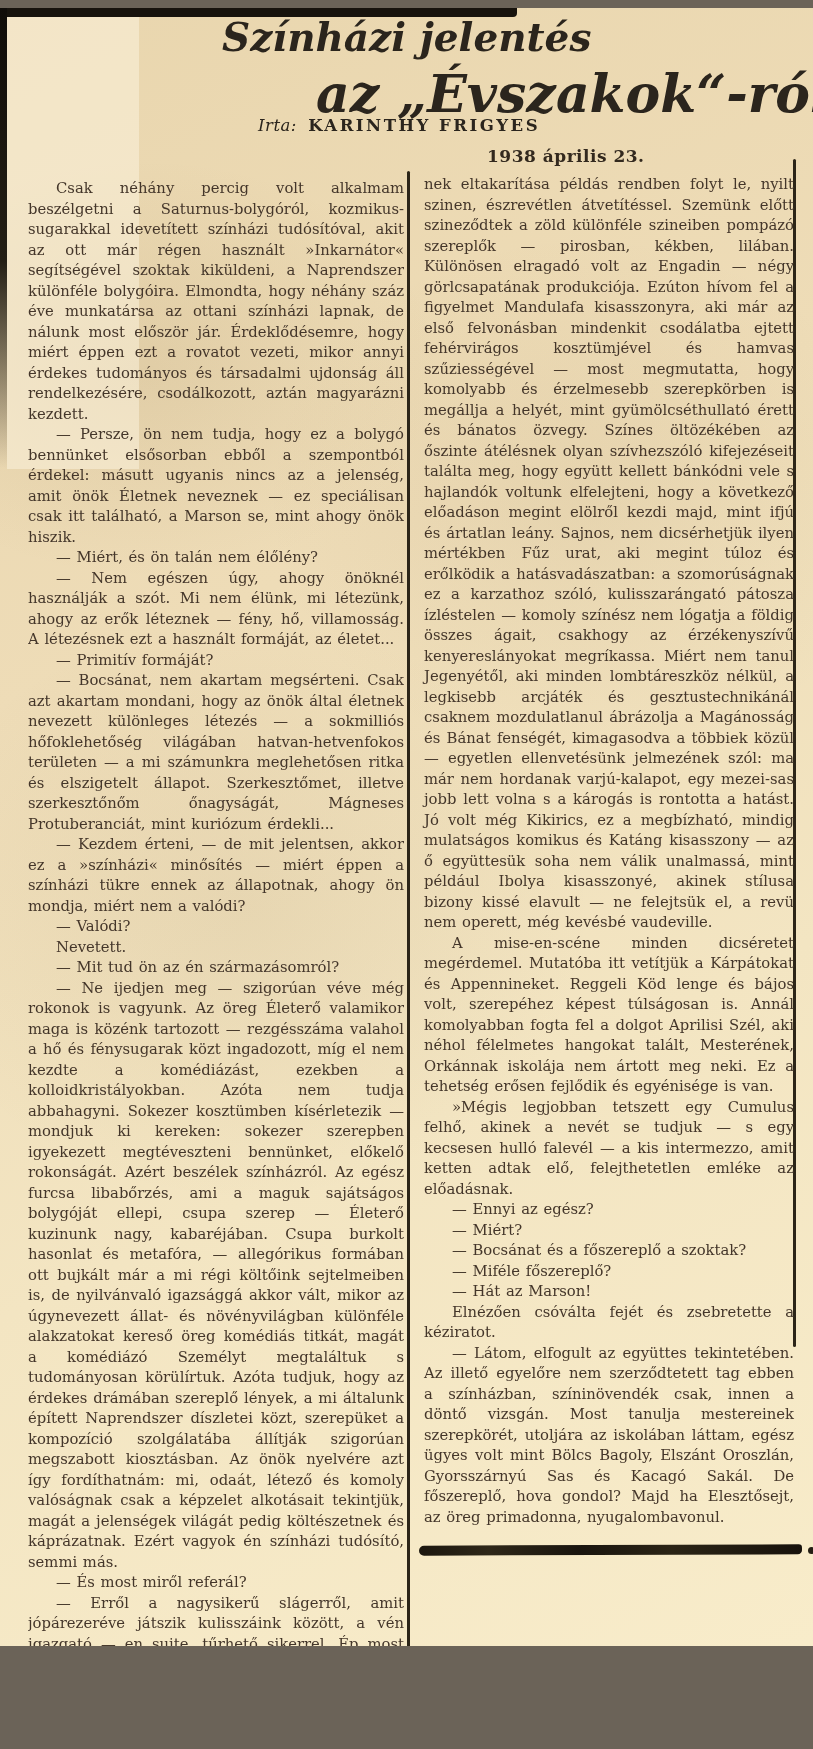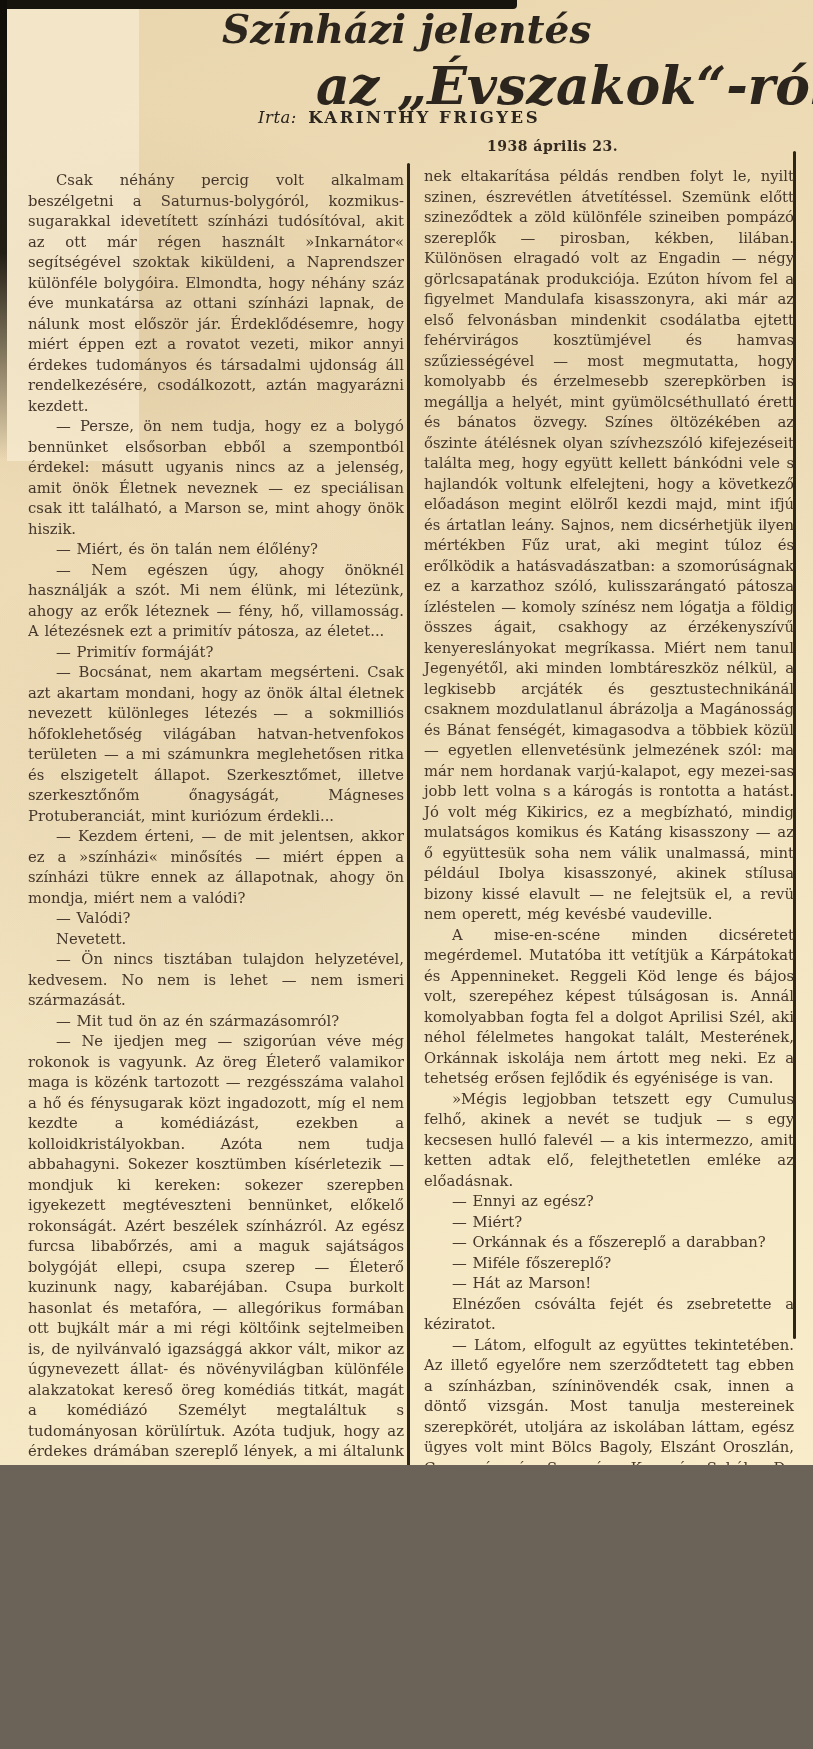--- a/index.html
+++ b/index.html
@@ -1,19 +1,19 @@
 <!DOCTYPE html>
 <html lang="hu"><head>
 <meta charset="utf-8">
 <style>
   html,body{margin:0;padding:0;background:#6b6358;}
   .page{
     position:relative;
-    width:813px;height:1465px;
-    margin:0 auto;
+    width:813px;height:1638px;
+    margin:8px auto;
     overflow:hidden;
     background:
       radial-gradient(ellipse 420px 300px at 18% 22%, rgba(124,96,48,0.10), rgba(124,96,48,0) 70%),
       radial-gradient(ellipse 500px 420px at 30% 55%, rgba(118,92,46,0.08), rgba(118,92,46,0) 70%),
       radial-gradient(ellipse 460px 380px at 72% 30%, rgba(118,92,46,0.07), rgba(118,92,46,0) 70%),
       linear-gradient(155deg,#e9d6ae 0%,#eedcb7 35%,#f3e5c2 65%,#f8ecca 100%);
     font-family:"DejaVu Serif","Liberation Serif",serif;
     color:#43362a;
   }
   
@@ -25,21 +25,21 @@
   .col-divider{position:absolute;left:407px;top:163px;width:3px;height:1572px;background:#2c2518;border-radius:2px;}
   .right-rule{position:absolute;left:793px;top:151px;width:3px;height:1188px;background:#2c2518;border-radius:2px;}
   
   .title-1{position:absolute;left:222px;top:6px;font-size:39px;font-style:italic;font-weight:bold;
     letter-spacing:0px;color:#2b251d;white-space:nowrap;}
   .title-2{position:absolute;left:316px;top:55px;font-size:52px;font-style:italic;font-weight:bold;
     color:#2b251d;white-space:nowrap;}
   .byline{position:absolute;left:258px;top:108px;font-size:16.5px;color:#2b251d;white-space:nowrap;}
   .byline .irta{font-style:italic;font-weight:normal;letter-spacing:0.5px;}
   .byline .author{font-weight:bold;letter-spacing:2.5px;margin-left:6px;}
-  .date{position:absolute;left:487px;top:138px;font-size:14px;font-weight:bold;letter-spacing:0.5px;color:#33291e;}
+  .date{position:absolute;left:487px;top:138px;font-size:17px;font-weight:bold;letter-spacing:0.5px;color:#33291e;}
   
   .col{position:absolute;font-size:14.8px;line-height:20.5px;text-align:justify;
     color:#44362a;-webkit-hyphens:auto;hyphens:auto;word-spacing:1px;}
   .col p{margin:0;text-indent:28px;}
   .col p.noindent{text-indent:0;}
   .left-col{left:28px;top:170px;width:376px;max-height:1575px;overflow:hidden;}
   .right-col{left:424px;top:166px;width:370px;}
   
   .end-rule-wrap{position:relative;margin-top:18px;margin-left:-5px;width:383px;}
   .end-rule{height:10px;background:linear-gradient(90deg,#1c170f,#2e2718 18%,#1a150e 42%,#2b2415 66%,#17120c 100%);
@@ -63,41 +63,40 @@
   <div class="byline">
     <span class="irta">Irta:</span>
     <span class="author">KARINTHY FRIGYES</span>
   </div>
   <div class="date">1938 április 23.</div>
 
   <div class="col left-col">
     <p>Csak néhány percig volt alkalmam beszélgetni a Saturnus-bolygóról, kozmikus-sugarakkal idevetített színházi tudósítóval, akit az ott már régen használt »Inkarnátor« segítségével szoktak kiküldeni, a Naprendszer különféle bolygóira. Elmondta, hogy néhány száz éve munkatársa az ottani színházi lapnak, de nálunk most először jár. Érdeklődésemre, hogy miért éppen ezt a rovatot vezeti, mikor annyi érdekes tudományos és társadalmi ujdonság áll rendelkezésére, csodálkozott, aztán magyarázni kezdett.</p>
     <p>— Persze, ön nem tudja, hogy ez a bolygó bennünket elsősorban ebből a szempontból érdekel: másutt ugyanis nincs az a jelenség, amit önök Életnek neveznek — ez speciálisan csak itt található, a Marson se, mint ahogy önök hiszik.</p>
     <p>— Miért, és ön talán nem élőlény?</p>
-    <p>— Nem egészen úgy, ahogy önöknél használják a szót. Mi nem élünk, mi létezünk, ahogy az erők léteznek — fény, hő, villamosság. A létezésnek ezt a primitív pátosza, az életet...</p>
+    <p>— Nem egészen úgy, ahogy önöknél használják a szót. Mi nem élünk, mi létezünk, ahogy az erők léteznek — fény, hő, villamosság. A létezésnek ezt a használt formáját, az életet...</p>
     <p>— Primitív formáját?</p>
     <p>— Bocsánat, nem akartam megsérteni. Csak azt akartam mondani, hogy az önök által életnek nevezett különleges létezés — a sokmilliós hőfoklehetőség világában hatvan-hetvenfokos területen — a mi számunkra meglehetősen ritka és elszigetelt állapot. Szerkesztőmet, illetve szerkesztőnőm őnagyságát, Mágneses Protuberanciát, mint kuriózum érdekli...</p>
     <p>— Kezdem érteni, — de mit jelentsen, akkor ez a »színházi« minősítés — miért éppen a színházi tükre ennek az állapotnak, ahogy ön mondja, miért nem a valódi?</p>
     <p>— Valódi?</p>
     <p>Nevetett.</p>
-    <p>— Ön nincs tisztában tulajdon helyzetével, kedvesem. No nem is lehet — nem ismeri származását.</p>
     <p>— Mit tud ön az én származásomról?</p>
     <p>— Ne ijedjen meg — szigorúan véve még rokonok is vagyunk. Az öreg Életerő valamikor maga is közénk tartozott — rezgésszáma valahol a hő és fénysugarak közt ingadozott, míg el nem kezdte a komédiázást, ezekben a kolloidkristályokban. Azóta nem tudja abbahagyni. Sokezer kosztümben kísérletezik — mondjuk ki kereken: sokezer szerepben igyekezett megtéveszteni bennünket, előkelő rokonságát. Azért beszélek színházról. Az egész furcsa libabőrzés, ami a maguk sajátságos bolygóját ellepi, csupa szerep — Életerő kuzinunk nagy, kabaréjában. Csupa burkolt hasonlat és metafóra, — allegórikus formában ott bujkált már a mi régi költőink sejtelmeiben is, de nyilvánvaló igazsággá akkor vált, mikor az úgynevezett állat- és növényvilágban különféle alakzatokat kereső öreg komédiás titkát, magát a komédiázó Személyt megtaláltuk s tudományosan körülírtuk. Azóta tudjuk, hogy az érdekes drámában szereplő lények, a mi általunk épített Naprendszer díszletei közt, szerepüket a kompozíció szolgálatába állítják szigorúan megszabott kiosztásban. Az önök nyelvére azt így fordíthatnám: mi, odaát, létező és komoly valóságnak csak a képzelet alkotásait tekintjük, magát a jelenségek világát pedig költészetnek és káprázatnak. Ezért vagyok én színházi tudósító, semmi más.</p>
     <p>— És most miről referál?</p>
     <p>— Erről a nagysikerű slágerről, amit jópárezeréve játszik kulisszáink között, a vén igazgató — en suite, tűrhető sikerrel. Ép most jegyeztem fel — ha érdekli, felolvashatom.</p>
 
   </div>
 
   <div class="col right-col">
     <p class="noindent">nek eltakarítása példás rendben folyt le, nyilt szinen, észrevétlen átvetítéssel. Szemünk előtt szineződtek a zöld különféle szineiben pompázó szereplők — pirosban, kékben, lilában. Különösen elragadó volt az Engadin — négy görlcsapatának produkciója. Ezúton hívom fel a figyelmet Mandulafa kisasszonyra, aki már az első felvonásban mindenkit csodálatba ejtett fehérvirágos kosztümjével és hamvas szűziességével — most megmutatta, hogy komolyabb és érzelmesebb szerepkörben is megállja a helyét, mint gyümölcséthullató érett és bánatos özvegy. Színes öltözékében az őszinte átélésnek olyan szívhezszóló kifejezéseit találta meg, hogy együtt kellett bánkódni vele s hajlandók voltunk elfelejteni, hogy a következő előadáson megint elölről kezdi majd, mint ifjú és ártatlan leány. Sajnos, nem dicsérhetjük ilyen mértékben Fűz urat, aki megint túloz és erőlködik a hatásvadászatban: a szomorúságnak ez a karzathoz szóló, kulisszarángató pátosza ízléstelen — komoly színész nem lógatja a földig összes ágait, csakhogy az érzékenyszívű kenyereslányokat megríkassa. Miért nem tanul Jegenyétől, aki minden lombtáreszköz nélkül, a legkisebb arcjáték és gesztustechnikánál csaknem mozdulatlanul ábrázolja a Magánosság és Bánat fenségét, kimagasodva a többiek közül — egyetlen ellenvetésünk jelmezének szól: ma már nem hordanak varjú-kalapot, egy mezei-sas jobb lett volna s a károgás is rontotta a hatást. Jó volt még Kikirics, ez a megbízható, mindig mulatságos komikus és Katáng kisasszony — az ő együttesük soha nem válik unalmassá, mint például Ibolya kisasszonyé, akinek stílusa bizony kissé elavult — ne felejtsük el, a revü nem operett, még kevésbé vaudeville.</p>
     <p>A mise-en-scéne minden dicséretet megérdemel. Mutatóba itt vetítjük a Kárpátokat és Appennineket. Reggeli Köd lenge és bájos volt, szerepéhez képest túlságosan is. Annál komolyabban fogta fel a dolgot Aprilisi Szél, aki néhol félelmetes hangokat talált, Mesterének, Orkánnak iskolája nem ártott meg neki. Ez a tehetség erősen fejlődik és egyénisége is van.</p>
     <p>»Mégis legjobban tetszett egy Cumulus felhő, akinek a nevét se tudjuk — s egy kecsesen hulló falevél — a kis intermezzo, amit ketten adtak elő, felejthetetlen emléke az előadásnak.</p>
     <p>— Ennyi az egész?</p>
     <p>— Miért?</p>
-    <p>— Orkánnak és a főszereplő a darabban?</p>
+    <p>— Bocsánat és a főszereplő a szoktak?</p>
     <p>— Miféle főszereplő?</p>
     <p>— Hát az Marson!</p>
     <p>Elnézően csóválta fejét és zsebretette a kéziratot.</p>
     <p>— Látom, elfogult az együttes tekintetében. Az illető egyelőre nem szerződtetett tag ebben a színházban, színinövendék csak, innen a döntő vizsgán. Most tanulja mestereinek szerepkörét, utoljára az iskolában láttam, egész ügyes volt mint Bölcs Bagoly, Elszánt Oroszlán, Gyorsszárnyú Sas és Kacagó Sakál. De főszereplő, hova gondol? Majd ha Elesztősejt, az öreg primadonna, nyugalombavonul.</p>
 
     <div class="end-rule-wrap">
       <div class="end-rule"></div>
       <span class="end-dot"></span>
     </div>
   </div>

